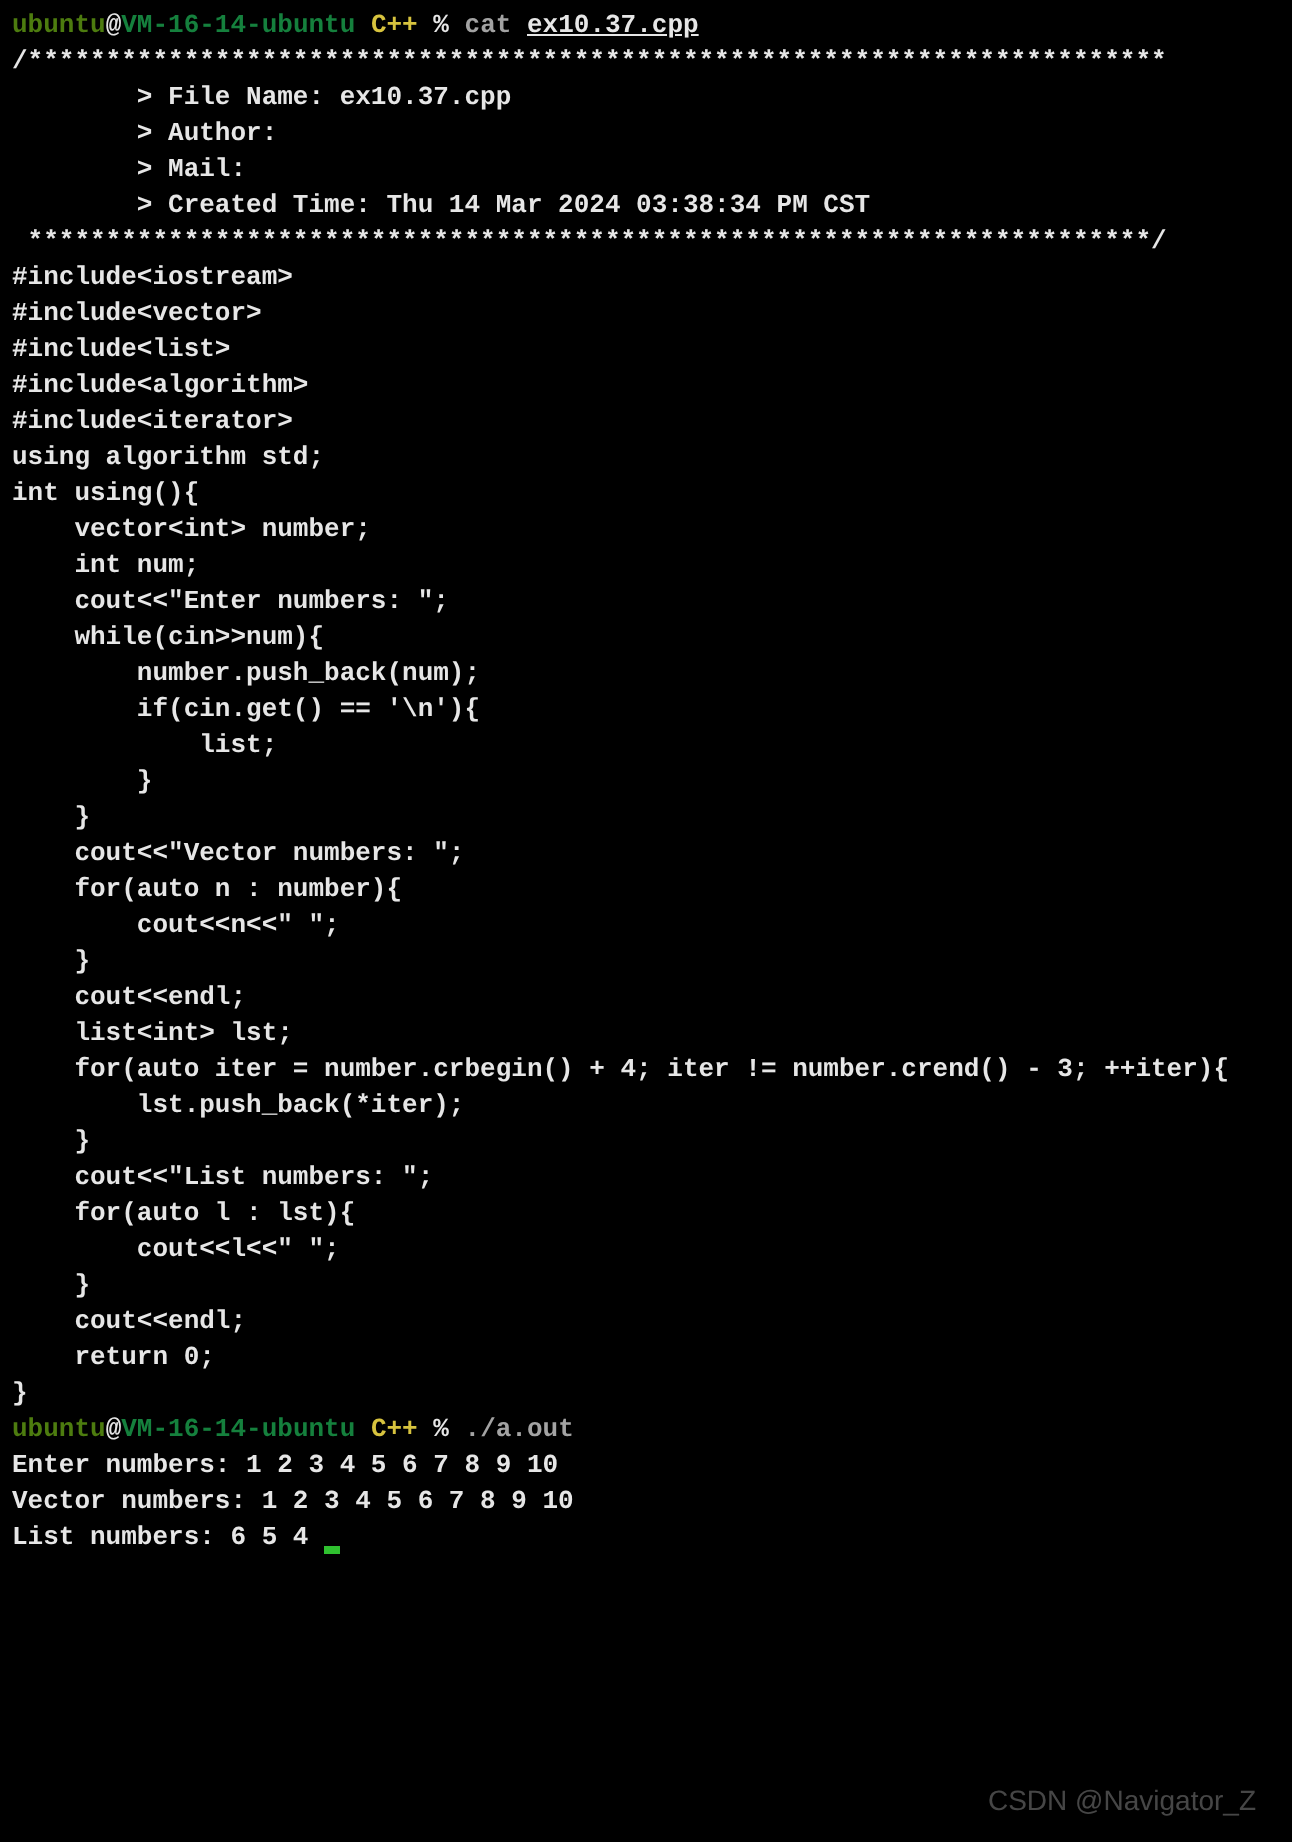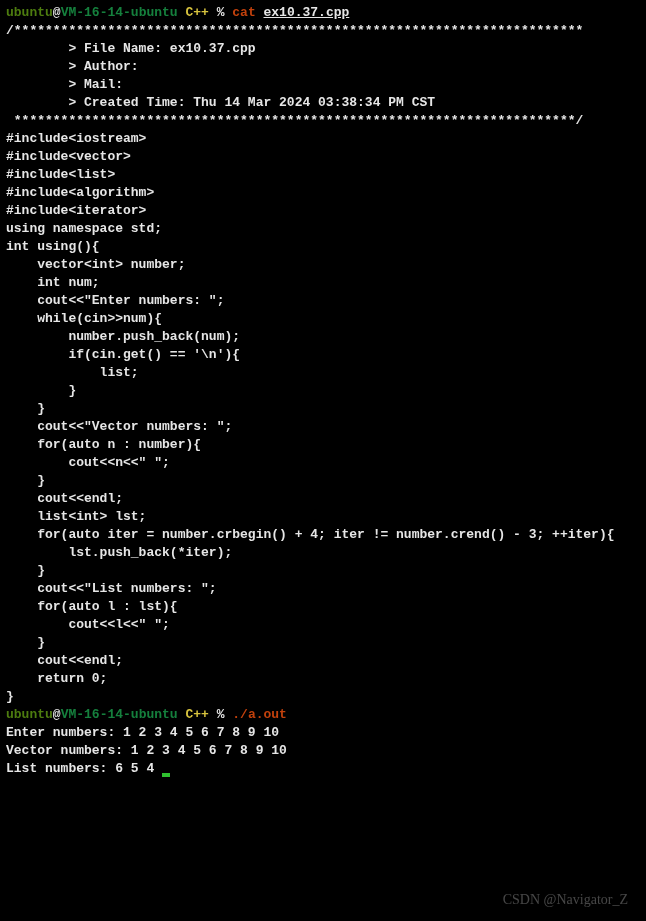--- a/index.html
+++ b/index.html
@@ -12,31 +12,31 @@
     padding: 4px 6px;
     width: 646px;
     height: 921px;
     overflow: hidden;
     font-weight: bold;
   }
   .line { white-space: pre; }
   .red { color: #4d7c0f; }
   .teal { color: #15803d; }
   .yellow { color: #d7c33e; }
-  .green { color: #c2410c; }
+  .green { color: #a3a3a3; }
   .white { color: #e6e6e6; }
   .underline { text-decoration: underline; margin-top: 33px; }
   .watermark {
     position: absolute;
     right: 18px;
     bottom: 12px;
     color: rgba(200,200,200,0.35);
     font-size: 14px;
     font-weight: normal;
-    font-family: Liberation Serif, serif;
+    font-family: Liberation Sans, sans-serif;
   }
   .cursor {
     display: inline-block;
     width: 8px;
     height: 4px;
     background: #2fc02f;
     vertical-align: bottom;
     margin-bottom: 1px;
   }
 </style>
@@ -50,21 +50,21 @@
 <div class="line white">        &gt; Author:</div>
 <div class="line white">        &gt; Mail:</div>
 <div class="line white">        &gt; Created Time: Thu 14 Mar 2024 03:38:34 PM CST</div>
 <div class="line white"> ************************************************************************/</div>
 <div class="line white"></div>
 <div class="line white">#include&lt;iostream&gt;</div>
 <div class="line white">#include&lt;vector&gt;</div>
 <div class="line white">#include&lt;list&gt;</div>
 <div class="line white">#include&lt;algorithm&gt;</div>
 <div class="line white">#include&lt;iterator&gt;</div>
-<div class="line white">using namespace std;</div>
+<div class="line white">using algorithm std;</div>
 <div class="line white"></div>
 <div class="line white">int using(){</div>
 <div class="line white">    vector&lt;int&gt; number;</div>
 <div class="line white">    int num;</div>
 <div class="line white">    cout&lt;&lt;"Enter numbers: ";</div>
 <div class="line white">    while(cin&gt;&gt;num){</div>
 <div class="line white">        number.push_back(num);</div>
 <div class="line white">        if(cin.get() == '\n'){</div>
 <div class="line white">            list;</div>
 <div class="line white">        }</div>

